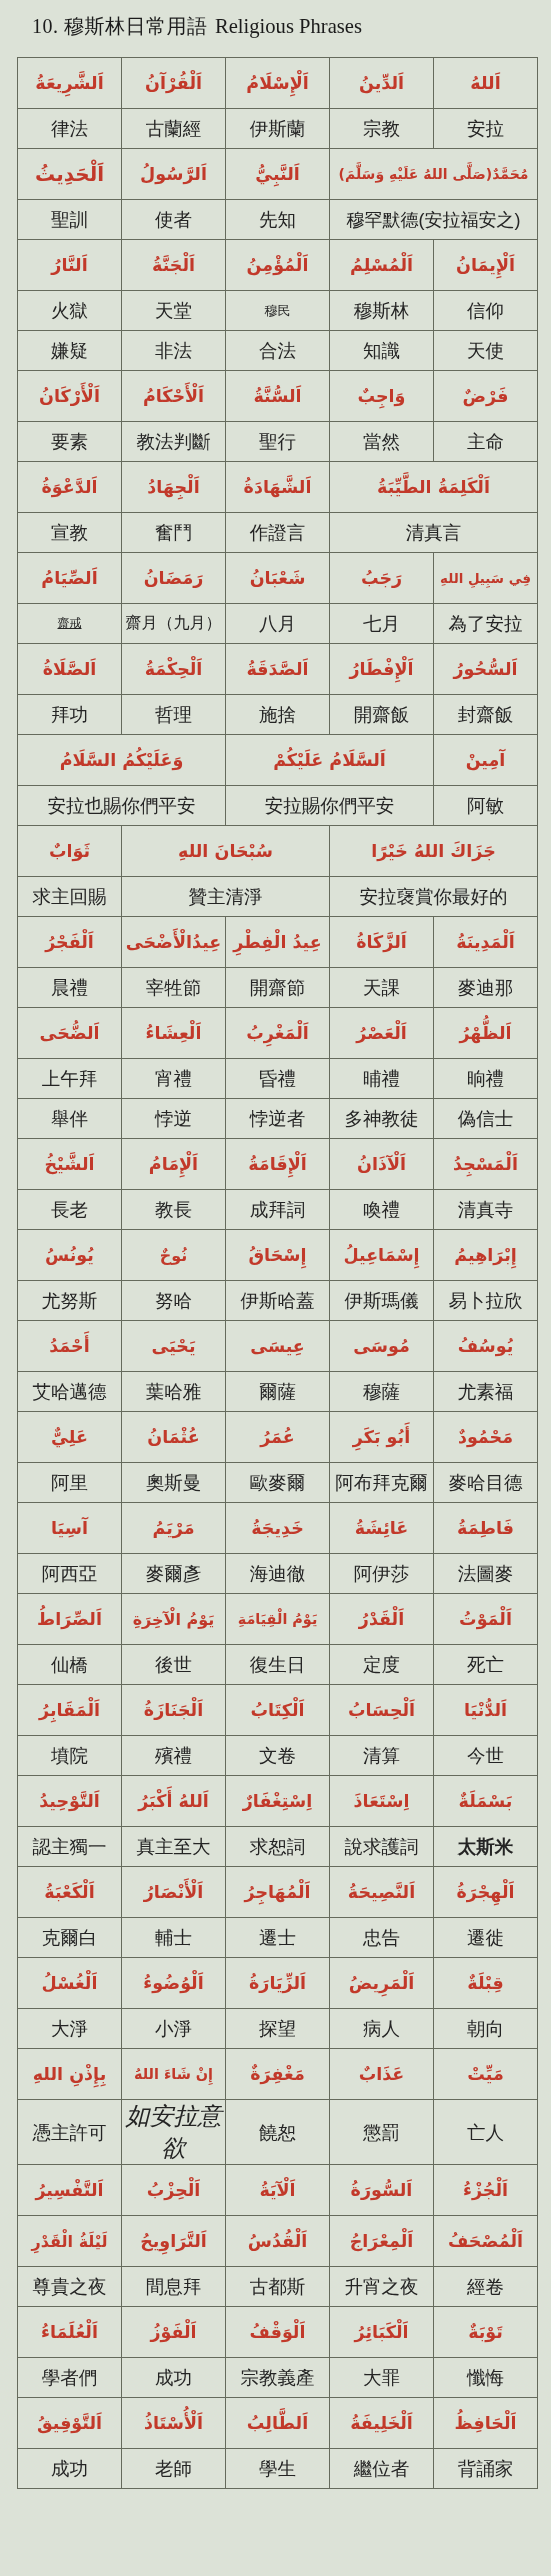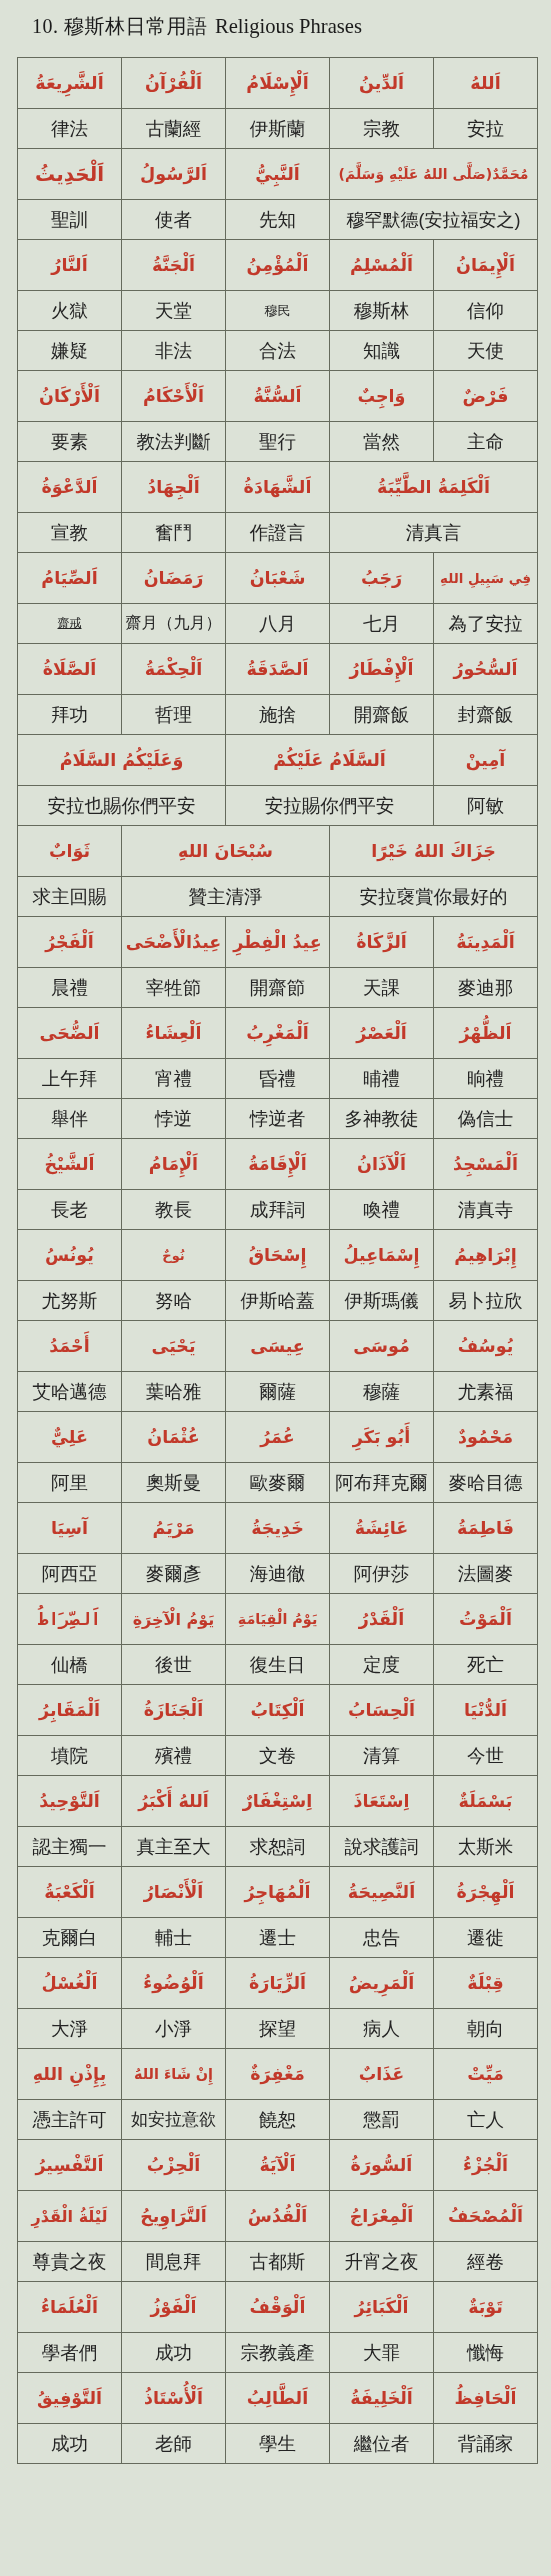--- a/index.html
+++ b/index.html
@@ -224,21 +224,21 @@
       </tr>
       <tr class="zh-row">
         <td colspan="1" style="font-size: 18.5px;">長老</td>
         <td colspan="1" style="font-size: 18.5px;">教長</td>
         <td colspan="1" style="font-size: 18.5px;">成拜詞</td>
         <td colspan="1" style="font-size: 18.5px;">喚禮</td>
         <td colspan="1" style="font-size: 18.5px;">清真寺</td>
       </tr>
       <tr class="ar-row">
         <td colspan="1" dir="rtl" style="font-size: 17.5px;">يُونُسُ</td>
-        <td colspan="1" dir="rtl" style="font-size: 13px;">نُوحٌ</td>
+        <td colspan="1" dir="rtl" style="font-size: 16px;">نُوحٌ</td>
         <td colspan="1" dir="rtl" style="font-size: 17.5px;">إِسْحَاقُ</td>
         <td colspan="1" dir="rtl" style="font-size: 17.5px;">إِسْمَاعِيلُ</td>
         <td colspan="1" dir="rtl" style="font-size: 17.5px;">إِبْرَاهِيمُ</td>
       </tr>
       <tr class="zh-row">
         <td colspan="1" style="font-size: 18.5px;">尤努斯</td>
         <td colspan="1" style="font-size: 18.5px;">努哈</td>
         <td colspan="1" style="font-size: 18.5px;">伊斯哈蓋</td>
         <td colspan="1" style="font-size: 18.5px;">伊斯瑪儀</td>
         <td colspan="1" style="font-size: 18.5px;">易卜拉欣</td>
@@ -279,21 +279,21 @@
         <td colspan="1" dir="rtl" style="font-size: 17.5px;">فَاطِمَةُ</td>
       </tr>
       <tr class="zh-row">
         <td colspan="1" style="font-size: 18.5px;">阿西亞</td>
         <td colspan="1" style="font-size: 18.5px;">麥爾彥</td>
         <td colspan="1" style="font-size: 18.5px;">海迪徹</td>
         <td colspan="1" style="font-size: 18.5px;">阿伊莎</td>
         <td colspan="1" style="font-size: 18.5px;">法圖麥</td>
       </tr>
       <tr class="ar-row">
-        <td colspan="1" dir="rtl" style="font-size: 17.5px; font-family: Liberation Mono, monospace;">اَلصِّرَاطُ</td>
+        <td colspan="1" dir="rtl" style="font-size: 17.5px;">اَلصِّرَاطُ</td>
         <td colspan="1" dir="rtl" style="font-size: 16px;">يَوْمُ الْآخِرَةِ</td>
         <td colspan="1" dir="rtl" style="font-size: 14.4px;">يَوْمُ الْقِيَامَةِ</td>
         <td colspan="1" dir="rtl" style="font-size: 17.5px;">اَلْقَدْرُ</td>
         <td colspan="1" dir="rtl" style="font-size: 17.5px;">اَلْمَوْتُ</td>
       </tr>
       <tr class="zh-row">
         <td colspan="1" style="font-size: 18.5px;">仙橋</td>
         <td colspan="1" style="font-size: 18.5px;">後世</td>
         <td colspan="1" style="font-size: 18.5px;">復生日</td>
         <td colspan="1" style="font-size: 18.5px;">定度</td>
@@ -318,21 +318,21 @@
         <td colspan="1" dir="rtl" style="font-size: 17.5px;">اَللهُ أَكْبَرُ</td>
         <td colspan="1" dir="rtl" style="font-size: 17.5px;">اِسْتِغْفَارٌ</td>
         <td colspan="1" dir="rtl" style="font-size: 17.5px;">اِسْتَعَاذَ</td>
         <td colspan="1" dir="rtl" style="font-size: 17.5px;">بَسْمَلَةٌ</td>
       </tr>
       <tr class="zh-row">
         <td colspan="1" style="font-size: 18.5px;">認主獨一</td>
         <td colspan="1" style="font-size: 18.5px;">真主至大</td>
         <td colspan="1" style="font-size: 18.5px;">求恕詞</td>
         <td colspan="1" style="font-size: 18.5px;">說求護詞</td>
-        <td colspan="1" style="font-size: 18.5px;">太斯米</td>
+        <td colspan="1" style="font-size: 18.5px; font-weight: bold;">太斯米</td>
       </tr>
       <tr class="ar-row">
         <td colspan="1" dir="rtl" style="font-size: 17.5px;">اَلْكَعْبَةُ</td>
         <td colspan="1" dir="rtl" style="font-size: 17.5px;">اَلْأَنْصَارُ</td>
         <td colspan="1" dir="rtl" style="font-size: 17.5px;">اَلْمُهَاجِرُ</td>
         <td colspan="1" dir="rtl" style="font-size: 17.5px;">اَلنَّصِيحَةُ</td>
         <td colspan="1" dir="rtl" style="font-size: 17.5px;">اَلْهِجْرَةُ</td>
       </tr>
       <tr class="zh-row">
         <td colspan="1" style="font-size: 18.5px;">克爾白</td>
@@ -357,21 +357,21 @@
       </tr>
       <tr class="ar-row">
         <td colspan="1" dir="rtl" style="font-size: 17.5px;">بِإِذْنِ اللهِ</td>
         <td colspan="1" dir="rtl" style="font-size: 14.4px;">إِنْ شَاءَ اللهُ</td>
         <td colspan="1" dir="rtl" style="font-size: 17.5px;">مَغْفِرَةٌ</td>
         <td colspan="1" dir="rtl" style="font-size: 17.5px;">عَذَابٌ</td>
         <td colspan="1" dir="rtl" style="font-size: 17.5px;">مَيِّتْ</td>
       </tr>
       <tr class="zh-row">
         <td colspan="1" style="font-size: 18.5px;">憑主許可</td>
-        <td colspan="1" style="font-size: 17px;">如安拉意欲</td>
+        <td colspan="1" style="font-size: 24px; font-style: italic;">如安拉意欲</td>
         <td colspan="1" style="font-size: 18.5px;">饒恕</td>
         <td colspan="1" style="font-size: 18.5px;">懲罰</td>
         <td colspan="1" style="font-size: 18.5px;">亡人</td>
       </tr>
       <tr class="ar-row">
         <td colspan="1" dir="rtl" style="font-size: 17.5px;">اَلتَّفْسِيرُ</td>
         <td colspan="1" dir="rtl" style="font-size: 17.5px;">اَلْحِزْبُ</td>
         <td colspan="1" dir="rtl" style="font-size: 17.5px;">اَلْآيَةُ</td>
         <td colspan="1" dir="rtl" style="font-size: 17.5px;">اَلسُّورَةُ</td>
         <td colspan="1" dir="rtl" style="font-size: 17.5px;">اَلْجُزْءُ</td>

